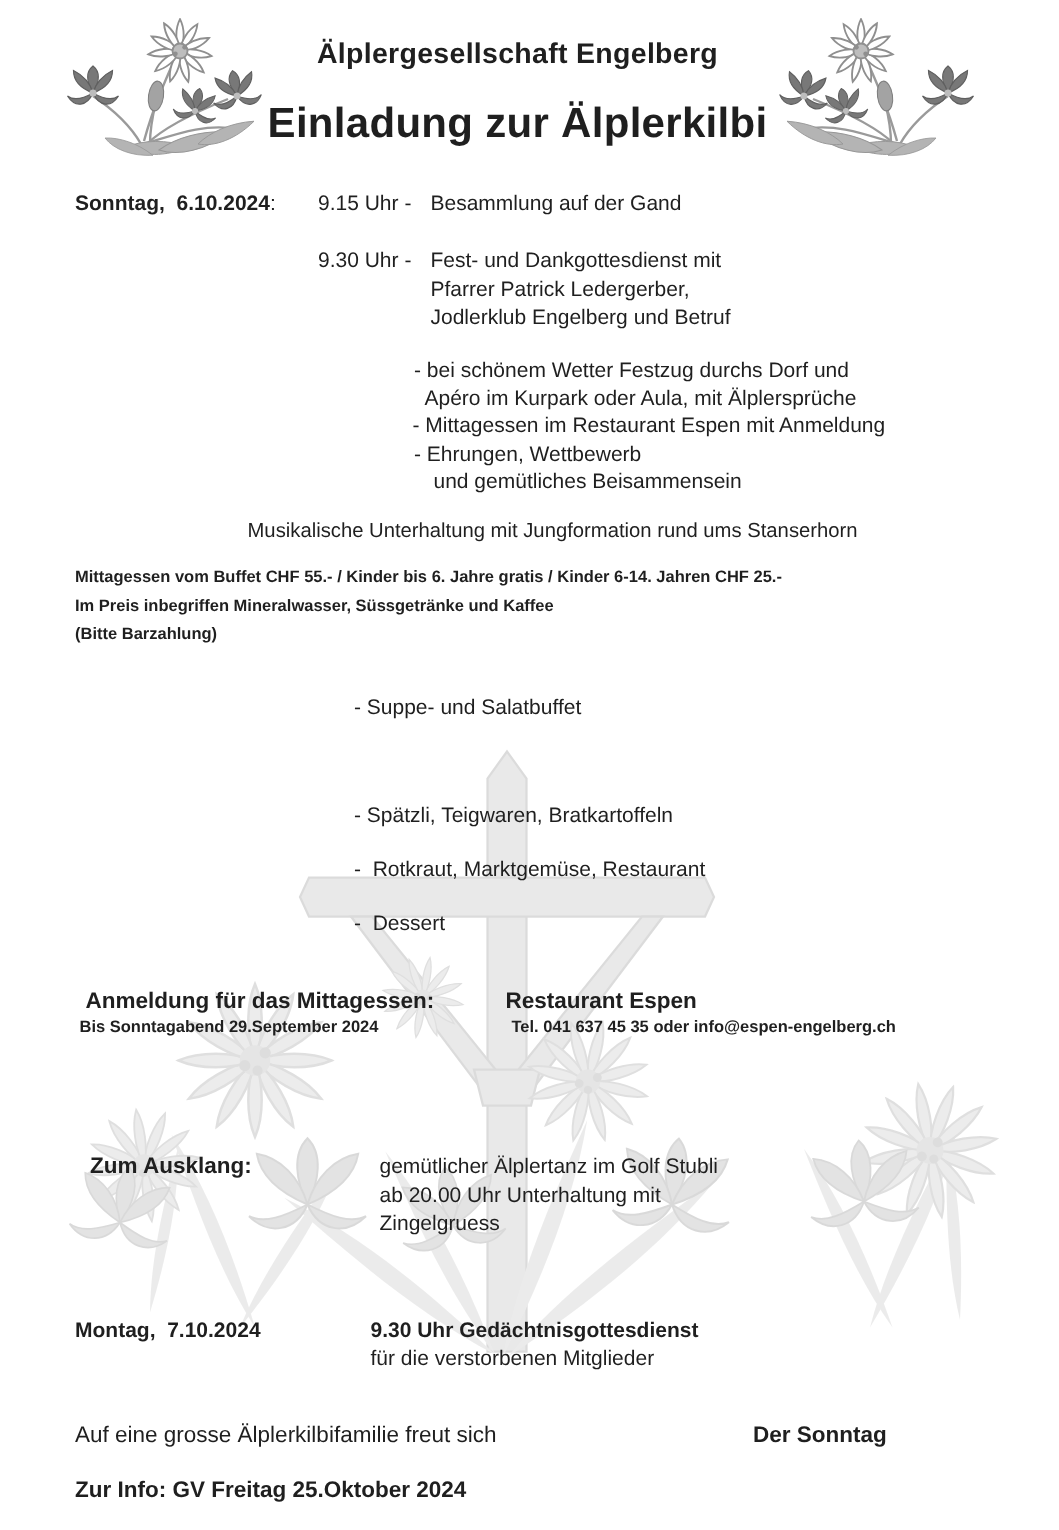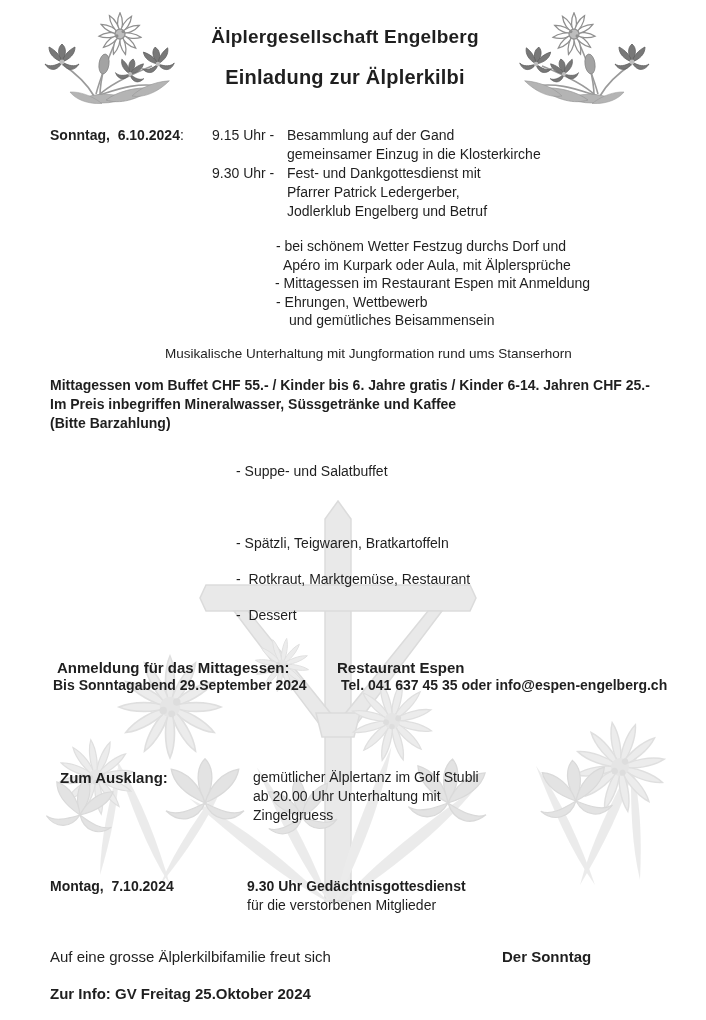--- a/index.html
+++ b/index.html
@@ -6,24 +6,24 @@
   .page {
     position:relative; width:706px; height:1020px; margin:0 auto;
     background:#ffffff; overflow:hidden;
     font-family:"Liberation Sans","DejaVu Sans",sans-serif;
     color:#1f1f1f;
   }
   .abs { position:absolute; }
   .b { font-weight:bold; }
   .t14 { font-size:14px; line-height:19px; white-space:pre; }
   .t13 { font-size:13.5px; line-height:18px; white-space:pre; }
-  .t12b { font-size:14px; line-height:19px; font-weight:bold; white-space:pre; }
+  .t12b { font-size:11px; line-height:19px; font-weight:bold; white-space:pre; }
   .t15b { font-size:15px; line-height:19px; font-weight:bold; white-space:pre; }
   .title1 { font-size:19px; font-weight:bold; text-align:center; letter-spacing:.2px; }
-  .title2 { font-size:20px; font-weight:bold; text-align:center; letter-spacing:.2px; }
+  .title2 { font-size:28px; font-weight:bold; text-align:center; letter-spacing:.2px; }
   .wm { opacity:.62; }
   svg { display:block; }
 </style>
 </head>
 <body>
 
 <div class="page">
 
   <div class="abs wm" style="left:20px; top:415px;">
     <svg width="666" height="500" viewBox="0 0 666 500">
@@ -180,21 +180,20 @@
     </svg>
   </div>
 
   <div class="abs title1" style="left:0; top:26px; width:690px;">Älplergesellschaft Engelberg</div>
   <div class="abs title2" style="left:0; top:66px; width:690px;">Einladung zur Älplerkilbi</div>
 
   <div class="abs t14" style="left:50px; top:126px;"><span class="b">Sonntag,  6.10.2024</span><span>:</span></div>
 
   <div class="abs t14" style="left:212px; top:126px;">9.15 Uhr -</div>
   <div class="abs t14" style="left:287px; top:126px;">Besammlung auf der Gand</div>
-  <div class="abs t14" style="left:287px; top:145px;">gemeinsamer Einzug in die Klosterkirche</div>
 
   <div class="abs t14" style="left:212px; top:164px;">9.30 Uhr -</div>
   <div class="abs t14" style="left:287px; top:164px;">Fest- und Dankgottesdienst mit</div>
   <div class="abs t14" style="left:287px; top:183px;">Pfarrer Patrick Ledergerber,</div>
   <div class="abs t14" style="left:287px; top:202px;">Jodlerklub Engelberg und Betruf</div>
 
   <div class="abs t14" style="left:276px; top:237px;">- bei schönem Wetter Festzug durchs Dorf und</div>
   <div class="abs t14" style="left:283px; top:256px;">Apéro im Kurpark oder Aula, mit Älplersprüche</div>
   <div class="abs t14" style="left:275px; top:274px;">- Mittagessen im Restaurant Espen mit Anmeldung</div>
   <div class="abs t14" style="left:276px; top:293px;">- Ehrungen, Wettbewerb</div>

